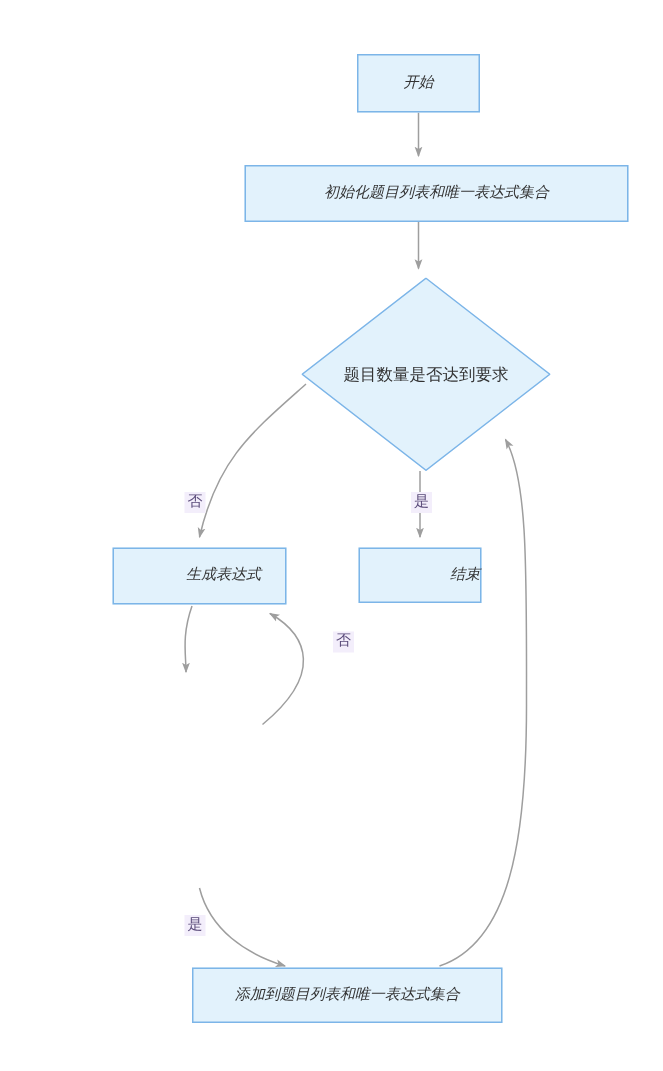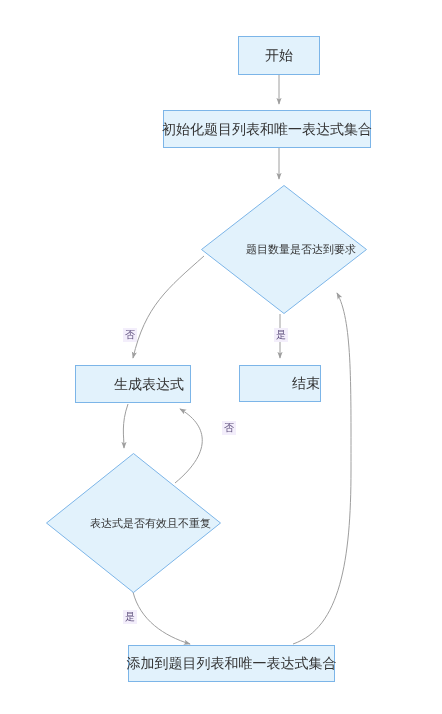--- a/index.html
+++ b/index.html
@@ -28,43 +28,44 @@
     width: 442px;
     height: 714px;
     pointer-events: none;
   }
   .node {
     position: absolute;
     box-sizing: border-box;
     background: #e2f2fc;
     border: 1px solid #7cb5e8;
     color: #333333;
-    font-size: 14px;
+    font-size: 10px;
     line-height: 1.2;
     display: flex;
     align-items: center;
     justify-content: center;
     text-align: center;
     white-space: nowrap;
+    font-style: italic;
   }
   .node-process { border-radius: 0; }
   .diamond-wrap {
     position: absolute;
     box-sizing: border-box;
   }
   .diamond-shape {
     position: absolute;
     left: 0;
     top: 0;
     width: 100%;
     height: 100%;
   }
   .diamond-label {
     position: absolute;
-    left: 17px;
+    left: 0;
     top: 0;
     width: 100%;
     height: 100%;
     display: flex;
     align-items: center;
     justify-content: center;
     color: #333333;
     font-size: 11px;
     white-space: nowrap;
     text-align: center;
@@ -105,45 +106,39 @@
 
     <path d="M133,592 C140,620 164,636 190,644" fill="none" stroke="#9e9e9e" stroke-width="1" marker-end="url(#arrowhead)"></path>
 
     <path d="M293,644 C340,628 351,560 351,470 C351,380 352,320 337,293" fill="none" stroke="#9e9e9e" stroke-width="1" marker-end="url(#arrowhead)"></path>
   </svg>
 
   <div class="node node-process" style="left:238px; top:36px; width:82px; height:39px;">
     <span>开始</span>
   </div>
 
-  <div class="node node-process" style="left:163px; top:110px; width:208px; height:38px;">
+  <div class="node node-process" style="left:163px; top:110px; width:256px; height:38px;">
     <span>初始化题目列表和唯一表达式集合</span>
   </div>
 
   <div class="diamond-wrap" style="left:201px; top:185px; width:166px; height:129px;">
     <svg class="diamond-shape" viewBox="0 0 166 129" preserveAspectRatio="none">
       <polygon points="83,0.5 165.5,64.5 83,128.5 0.5,64.5" fill="#e2f2fc" stroke="#7cb5e8" stroke-width="1"></polygon>
     </svg>
     <div class="diamond-label">题目数量是否达到要求</div>
   </div>
 
   <div class="node node-process" style="left:75px; top:365px; width:116px; height:38px;padding-left:32px;">
     <span>生成表达式</span>
   </div>
 
   <div class="node node-process" style="left:239px; top:365px; width:82px; height:37px;justify-content:flex-end;">
     <span>结束</span>
   </div>
 
-  <div class="diamond-wrap" style="left:46px; top:453px; width:175px; height:140px;">
-    <svg class="diamond-shape" viewBox="0 0 175 140" preserveAspectRatio="none">
-      <polygon points="87.5,0.5 174.5,70 87.5,139.5 0.5,70" fill="#e2f2fc" stroke="#7cb5e8" stroke-width="1"></polygon>
-    </svg>
-    <div class="diamond-label">表达式是否有效且不重复</div>
-  </div>
 
   <div class="node node-process" style="left:128px; top:645px; width:207px; height:37px;">
     <span>添加到题目列表和唯一表达式集合</span>
   </div>
 
   <div class="edge-label" style="left:123px; top:328px;">否</div>
 
   <div class="edge-label" style="left:274px; top:328px;">是</div>
 
   <div class="edge-label" style="left:222px; top:421px;">否</div>

